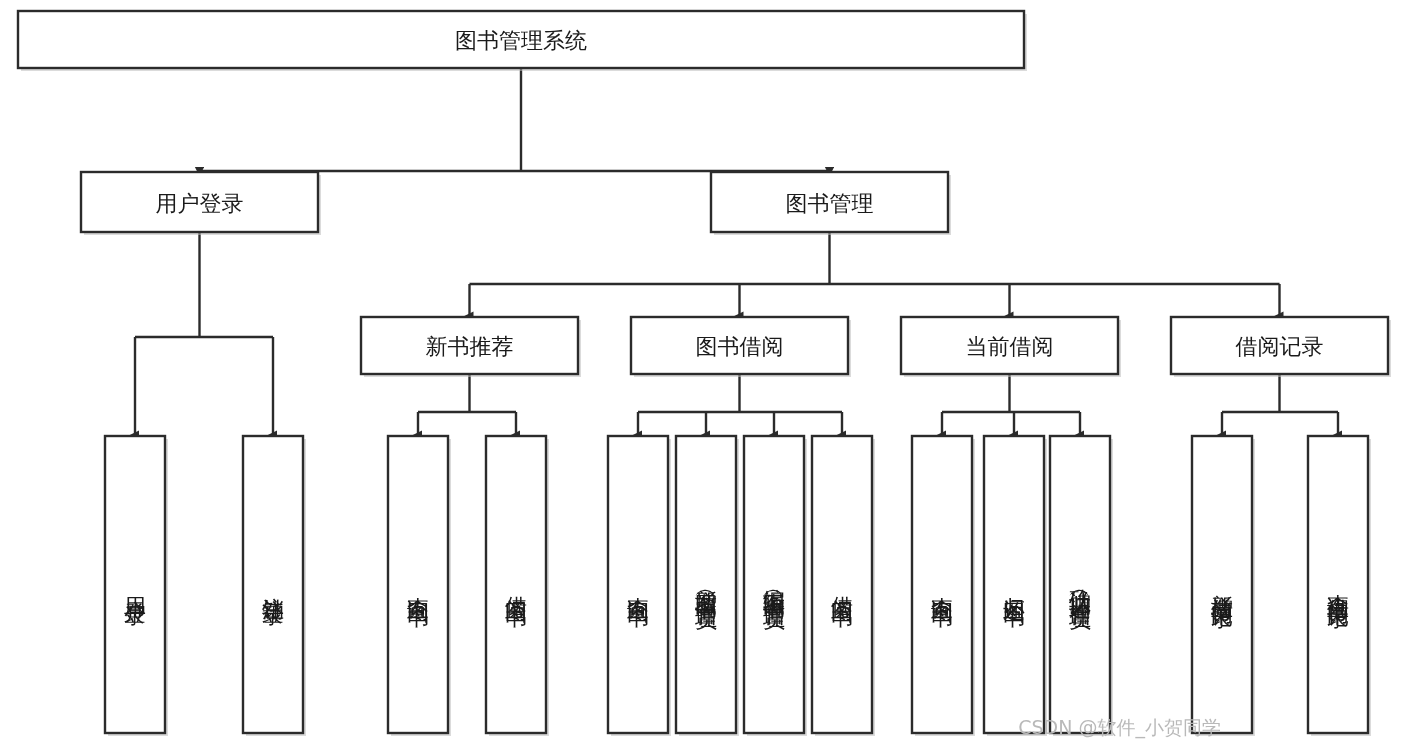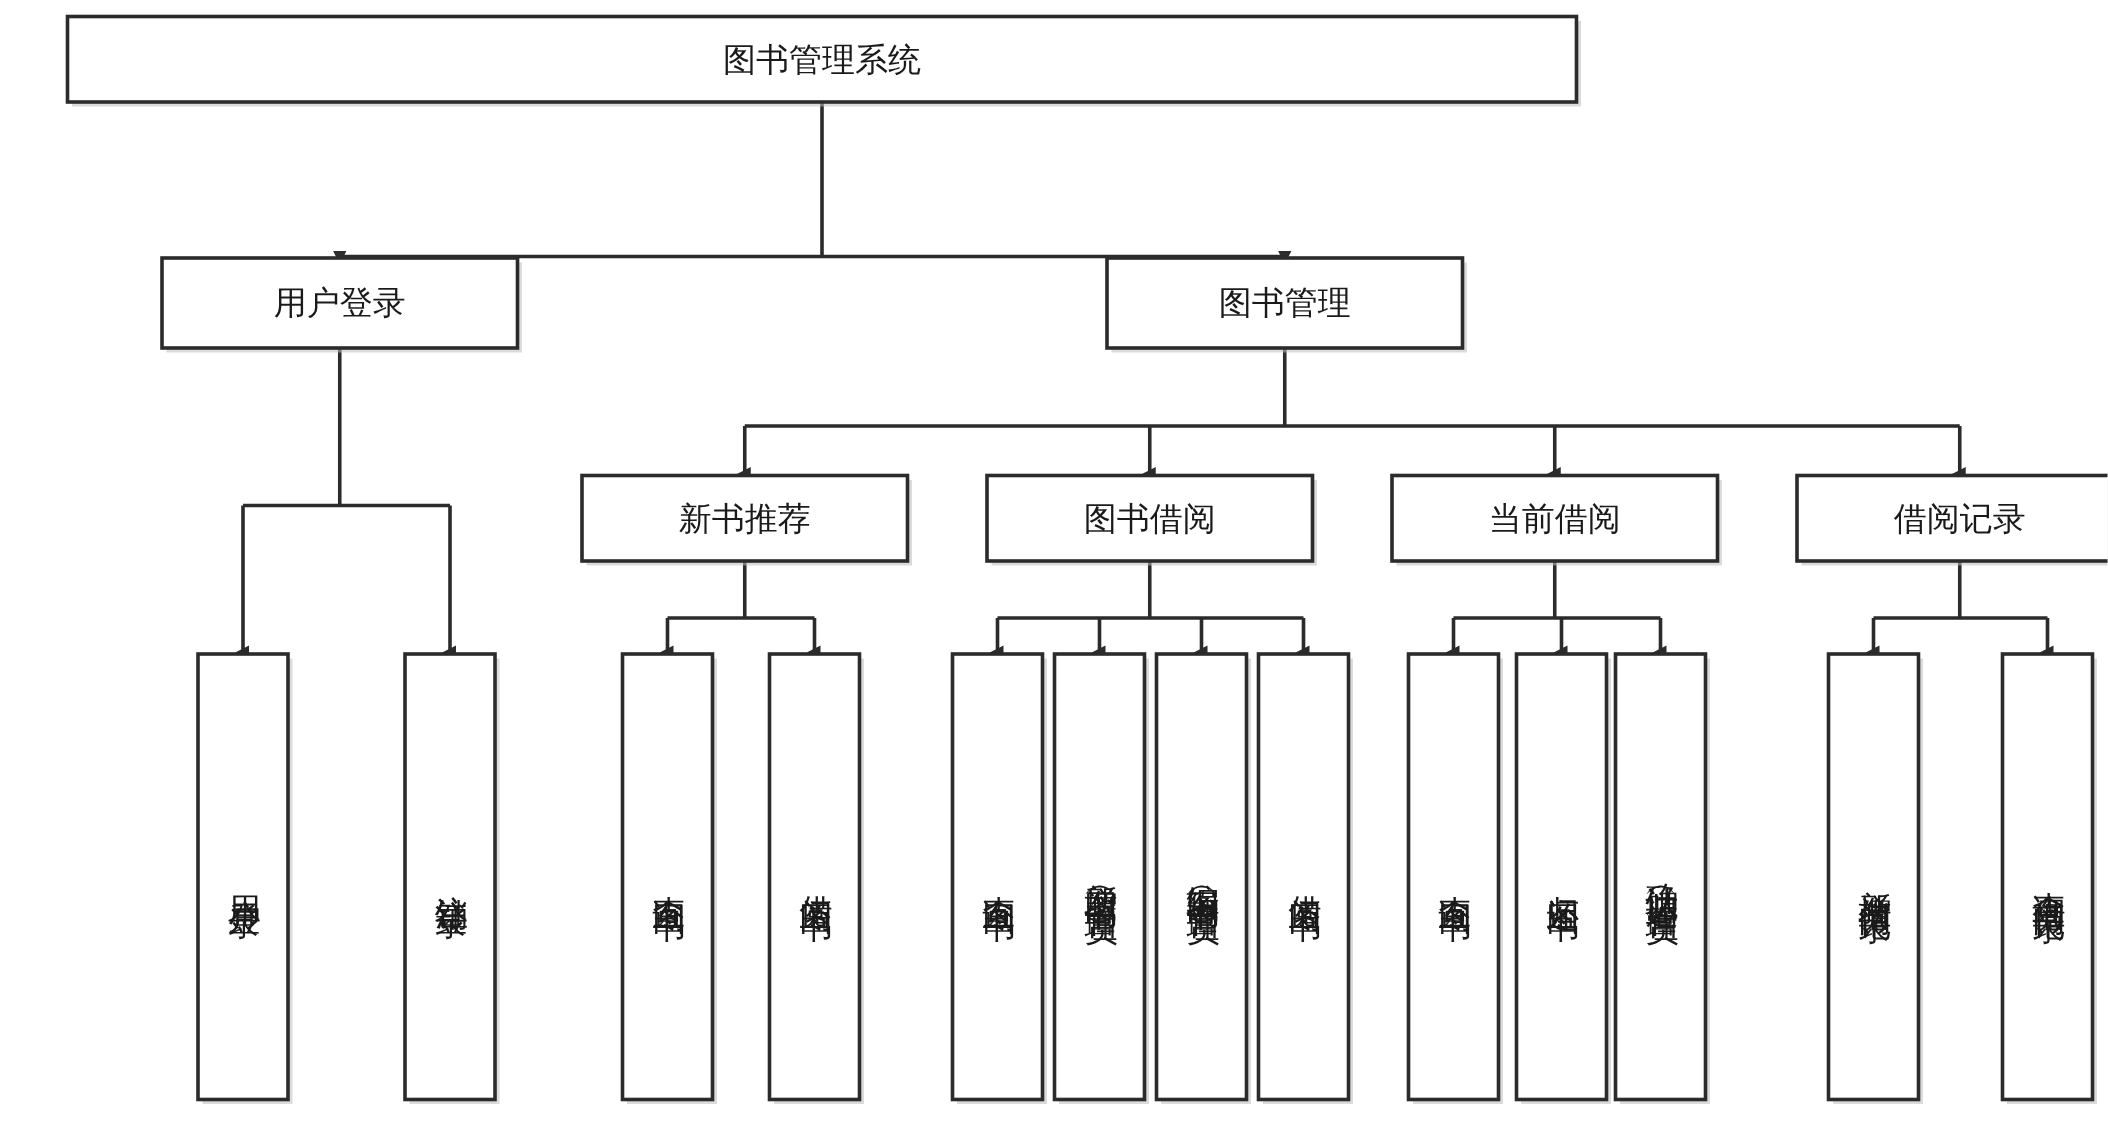--- a/index.html
+++ b/index.html
@@ -13,21 +13,20 @@
     font-family: "DejaVu Sans", "Liberation Sans", sans-serif;
     overflow: hidden;
     position: relative;
   }
   #diagram-root {
     position: absolute;
     left: 0;
     top: 0;
     width: 1235px;
     height: 747px;
-    margin-left: 27px;
   }
   svg.flow {
     display: block;
     width: 1405px;
     height: 747px;
   }
   .node-rect {
     fill: #ffffff;
     stroke: #2b2b2b;
     stroke-width: 2.4;
@@ -253,13 +252,14 @@
       <div class="leaf-label-wrap" style="left: 1050px; top: 436px; width: 60px; height: 297px;">
         <div class="leaf-label">确认归还（管理员）</div>
       </div>
       <div class="leaf-label-wrap" style="left: 1192px; top: 436px; width: 60px; height: 297px;">
         <div class="leaf-label">新增借阅记录</div>
       </div>
       <div class="leaf-label-wrap" style="left: 1308px; top: 436px; width: 60px; height: 297px;">
         <div class="leaf-label">查询借阅记录</div>
       </div>
     </div>
+  <div class="watermark">CSDN @软件_小贺同学</div>
 </div>
 
 </body></html>

